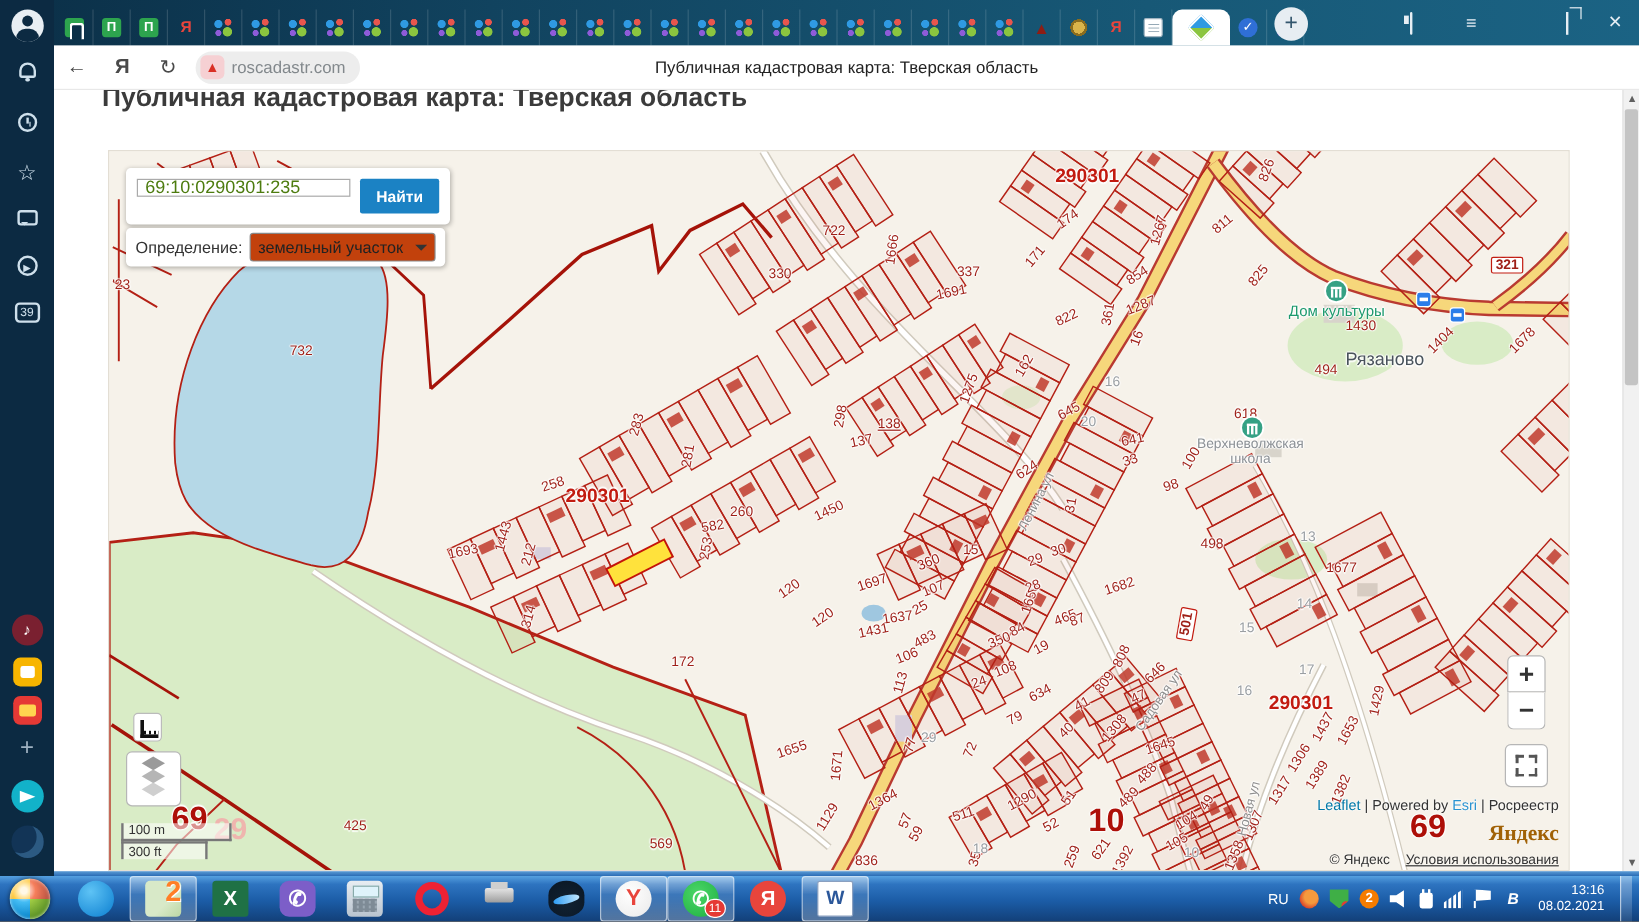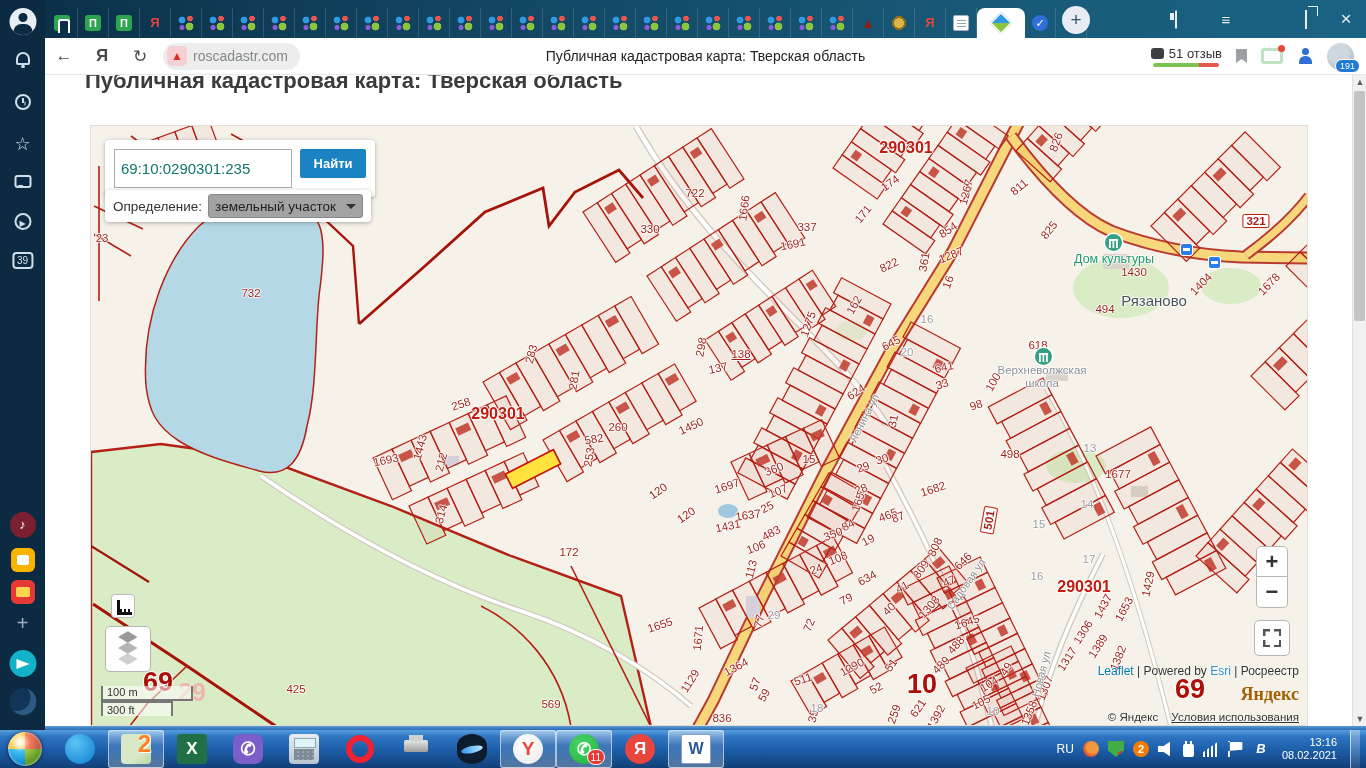--- a/index.html
+++ b/index.html
@@ -88,24 +88,24 @@
   .k-pl { color:#49535b; font-size:15px; }
   .k-poi { color:#1d9a6e; font-size:12.5px; }
   .k-poig { color:#8c9196; font-size:11.5px; }
   .poi-circle { position:absolute; width:17px; height:17px; border-radius:50%; background:#35a184; box-shadow:0 0 0 1.5px #fff; }
   .poi-circle::after { content:""; position:absolute; left:4px; top:5px; width:9px; height:7px;
     background:linear-gradient(90deg,#fff 2px,transparent 2px) 0 0/3.5px 100%; border-top:2px solid #fff; }
   .bus-stop { position:absolute; width:11px; height:11px; border-radius:2px; background:#2b7de9; box-shadow:0 0 0 1px #fff; }
   .bus-stop::after { content:""; position:absolute; left:2px; top:4px; width:7px; height:3px; background:#fff; }
 
   .search-panel { position:absolute; left:14px; top:14px; background:#fff; border-radius:4px; padding:9px; display:flex; gap:8px; box-shadow:0 1px 4px rgba(0,0,0,.3); z-index:6; }
-  .search-input { width:178px; height:39px; border:1px solid #aaa; font-size:15px; padding:0 6px; color:#0f766e; font-family:"Liberation Sans",sans-serif; }
+  .search-input { width:178px; height:15px; border:1px solid #aaa; font-size:15px; padding:0 6px; color:#4d7c0f; font-family:"Liberation Sans",sans-serif; }
   .search-btn { width:66px; height:29px; background:#1b82c4; color:#fff; border:none; font-size:13px; font-weight:bold; border-radius:2px; }
   .def-panel { position:absolute; left:14px; top:64px; background:#fff; border-radius:4px; padding:4px 8px; display:flex; align-items:center; gap:6px; box-shadow:0 1px 4px rgba(0,0,0,.3); font-size:13.5px; color:#333; z-index:6; }
-  .def-select { border:1px solid #888; border-radius:3px; height:24px; display:flex; align-items:center; gap:10px; padding:0 6px; font-size:13.5px; color:#222; background:#a3a3a3; }
+  .def-select { border:1px solid #888; border-radius:3px; height:24px; display:flex; align-items:center; gap:10px; padding:0 6px; font-size:13.5px; color:#222; background:#c2410c; }
   .caret { width:0; height:0; border:5px solid transparent; border-top-color:#333; margin-top:5px; }
 
   .measure-btn { position:absolute; left:20px; top:468px; width:24px; height:24px; background:#fff; border:1px solid #bbb; border-radius:4px; z-index:6; }
   .measure-btn::after { content:""; position:absolute; left:5px; top:5px; width:12px; height:12px; border-left:3px solid #111; border-bottom:3px solid #111; background:repeating-linear-gradient(90deg,#111 0 2px,transparent 2px 4px) left bottom/100% 3px no-repeat; }
   .layers-btn { position:absolute; left:14px; top:500px; width:46px; height:46px; background:#fff; border:1px solid #b6b6b6; border-radius:5px; z-index:6; text-align:center; }
   .layers-glyph { display:inline-block; margin-top:3px; transform:scaleX(1.7); font-size:15px; line-height:12px; color:#9a9a9a; letter-spacing:0; }
   .layers-glyph span { display:block; height:11px; }
   .scalebox { position:absolute; left:10px; top:560px; z-index:6; font-size:11px; color:#333; }
   .scale-m { width:92px; border:2px solid #777; border-top:none; background:rgba(255,255,255,.55); padding:0 4px 1px; }
   .scale-ft { width:72px; border:2px solid #777; border-bottom:none; background:rgba(255,255,255,.55); padding:1px 4px 0; }
@@ -338,35 +338,20 @@
   </div>
 
   <div class="toolbar">
     <div class="tb-title">Публичная кадастровая карта: Тверская область</div>
     <div class="tb-btn">←</div>
     <div class="tb-btn" style="font-weight:bold;">Я</div>
     <div class="tb-btn">↻</div>
     <div class="url-pill">
       <span class="warn-badge">▲</span>
       <span class="url-text">roscadastr.com</span>
-    </div>
-    <div class="tb-right">
-      <div class="reviews">
-        <div class="reviews-line">
-            <span class="bubble"></span>
-          <span>51 отзыв</span>
-          </div>
-        <div class="rate-bar"></div>
-      </div>
-      <div class="flag-ic"></div>
-      <div class="mail-ic"></div>
-      <div class="person-ic"></div>
-      <div class="avatar">
-        <span class="avatar-badge">191</span>
-      </div>
     </div>
   </div>
 
   <div class="sidebar">
     <div class="si si-profile"></div>
     <div class="si si-bell"></div>
     <div class="si si-clock"></div>
     <div class="si si-star">☆</div>
     <div class="si si-chat"></div>
     <div class="si si-play">▶</div>

